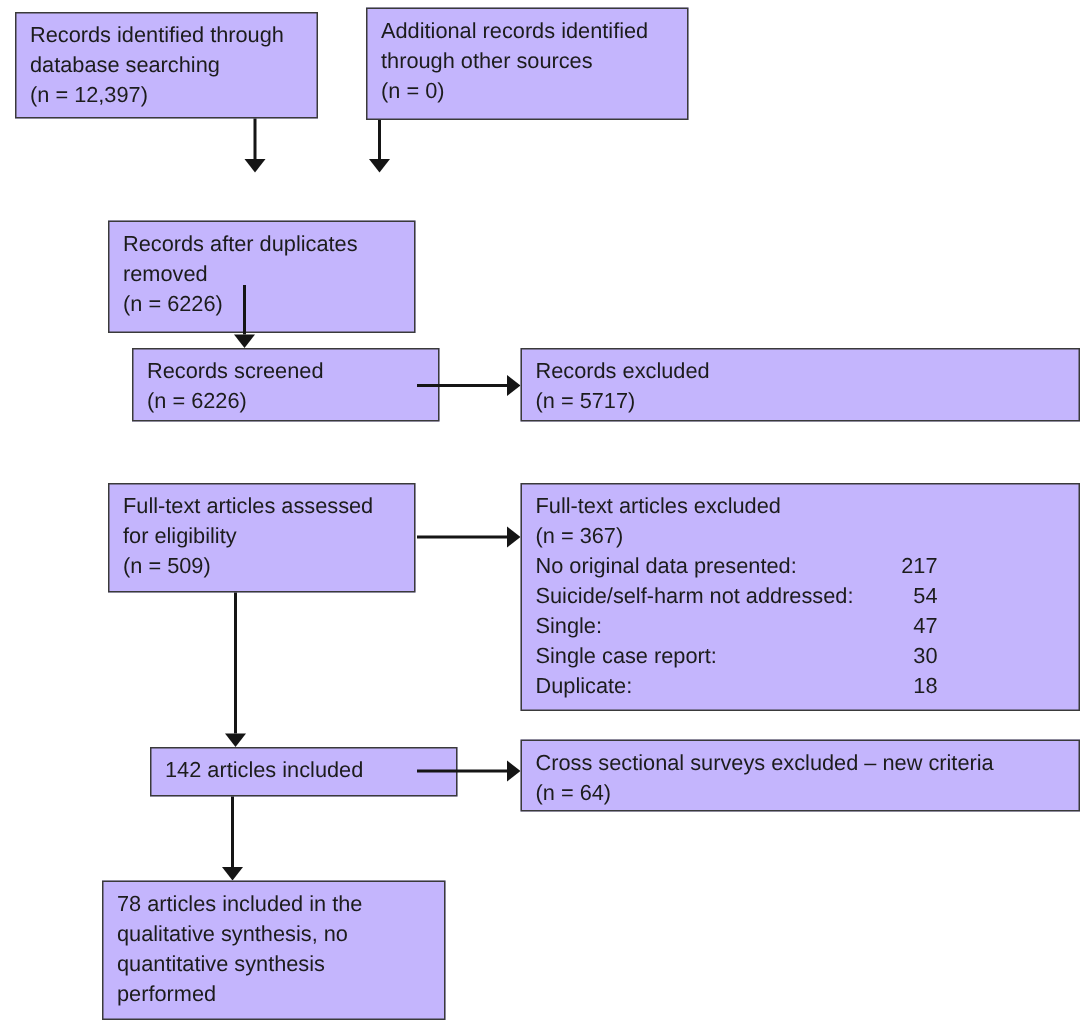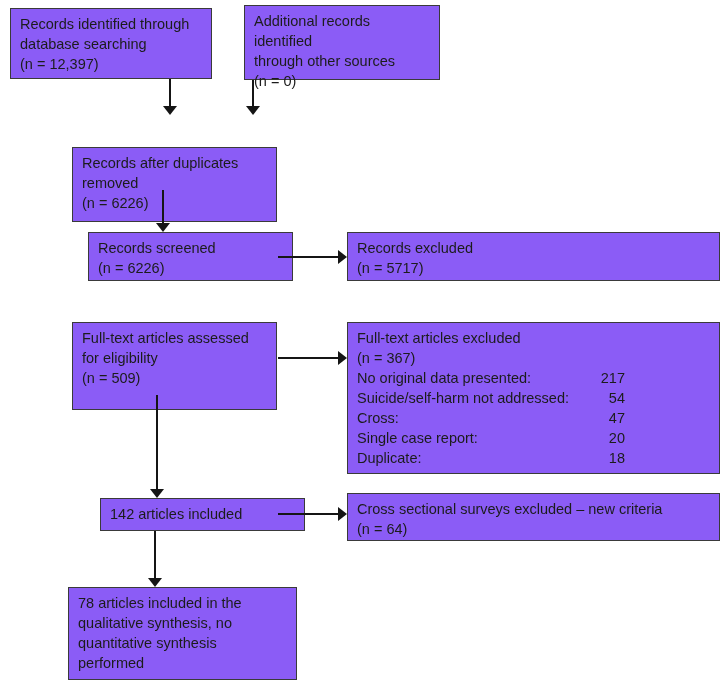--- a/index.html
+++ b/index.html
@@ -11,21 +11,21 @@
     position: relative;
     width: 726px;
     height: 686px;
     background: #ffffff;
     font-family: "Liberation Sans", sans-serif;
     color: #1c1c1c;
     overflow: hidden;
   }
   .box {
     position: absolute;
-    background: #8b5cf6;
+    background: #c4b5fd;
     border: 1.4px solid #3a3a3a;
     box-sizing: border-box;
     font-size: 14.5px;
     line-height: 20px;
     padding: 5px 13px 0 9px;
   }
   .box-text {
     white-space: pre-line;
   }
   .reason-row {
@@ -77,21 +77,21 @@
 <body>
 
 <div class="canvas">
 
   <div class="box" style="left:10px; top:8px; width:202px; height:71px;">
     <div class="box-text">Records identified through
 database searching
 (n = 12,397)</div>
   </div>
 
-  <div class="box" style="left:244px; top:5px; width:196px; height:75px;">
+  <div class="box" style="left:244px; top:5px; width:215px; height:75px;">
     <div class="box-text">Additional records identified
 through other sources
 (n = 0)</div>
   </div>
 
   <div class="arrow-v" style="left:163px; top:79px;">
     <div class="shaft" style="height:27px;"></div>
     <div class="head"></div>
   </div>
   <div class="arrow-v" style="left:246px; top:80px;">
@@ -118,21 +118,21 @@
   <div class="arrow-h" style="left:278px; top:250px;">
     <div class="shaft" style="width:60px;"></div>
     <div class="head"></div>
   </div>
 
   <div class="box" style="left:347px; top:232px; width:373px; height:49px;">
     <div class="box-text">Records excluded
 (n = 5717)</div>
   </div>
 
-  <div class="box" style="left:72px; top:322px; width:205px; height:88px;">
+  <div class="box" style="left:72px; top:322px; width:205px; height:73px;">
     <div class="box-text">Full-text articles assessed
 for eligibility
 (n = 509)</div>
   </div>
 
   <div class="arrow-h" style="left:278px; top:351px;">
     <div class="shaft" style="width:60px;"></div>
     <div class="head"></div>
   </div>
 
@@ -141,26 +141,26 @@
     <div class="box-text">(n = 367)</div>
     <div class="reason-row">
       <span>No original data presented:</span>
       <span class="num">217</span>
     </div>
     <div class="reason-row">
       <span>Suicide/self-harm not addressed:</span>
       <span class="num">54</span>
     </div>
     <div class="reason-row">
-      <span>Cross:</span>
+      <span>Single:</span>
       <span class="num">47</span>
     </div>
     <div class="reason-row">
       <span>Single case report:</span>
-      <span class="num">20</span>
+      <span class="num">30</span>
     </div>
     <div class="reason-row">
       <span>Duplicate:</span>
       <span class="num">18</span>
     </div>
   </div>
 
   <div class="arrow-v" style="left:150px; top:395px;">
     <div class="shaft" style="height:94px;"></div>
     <div class="head"></div>

